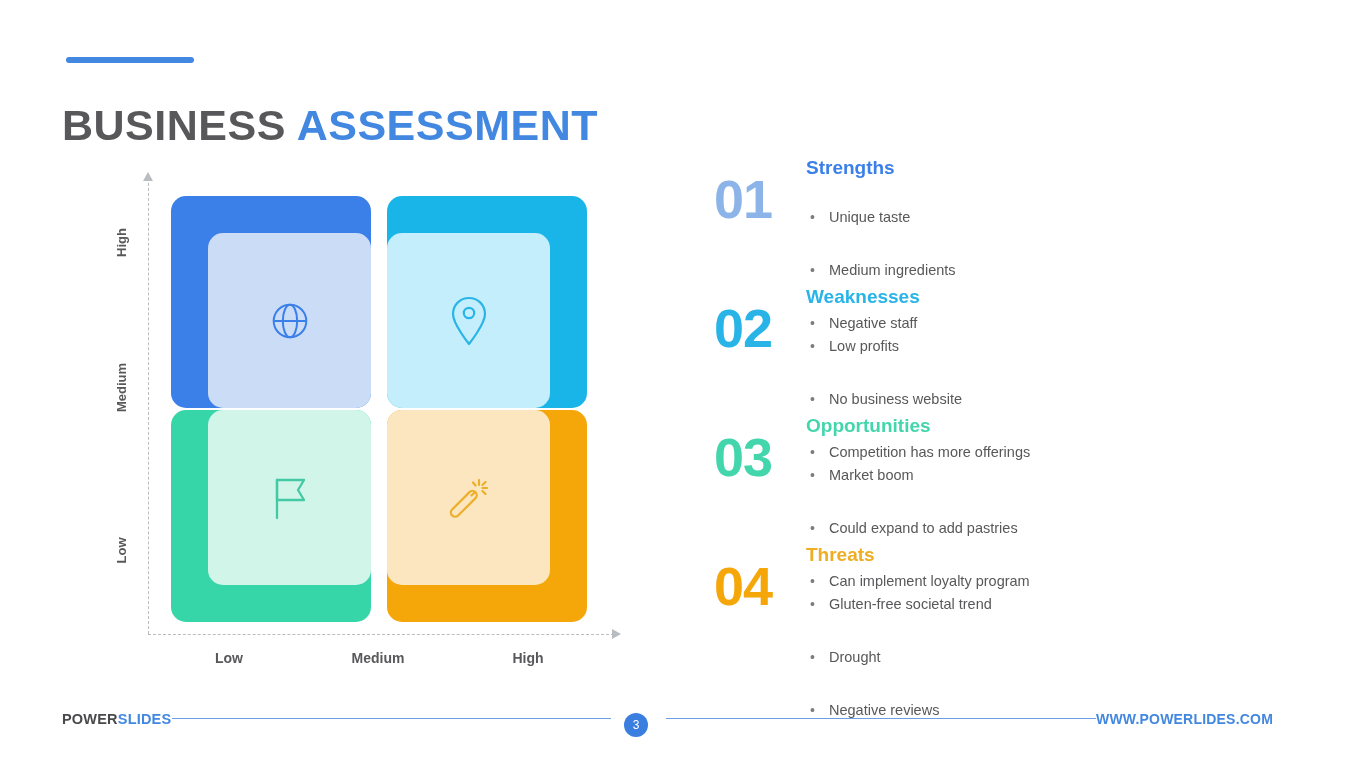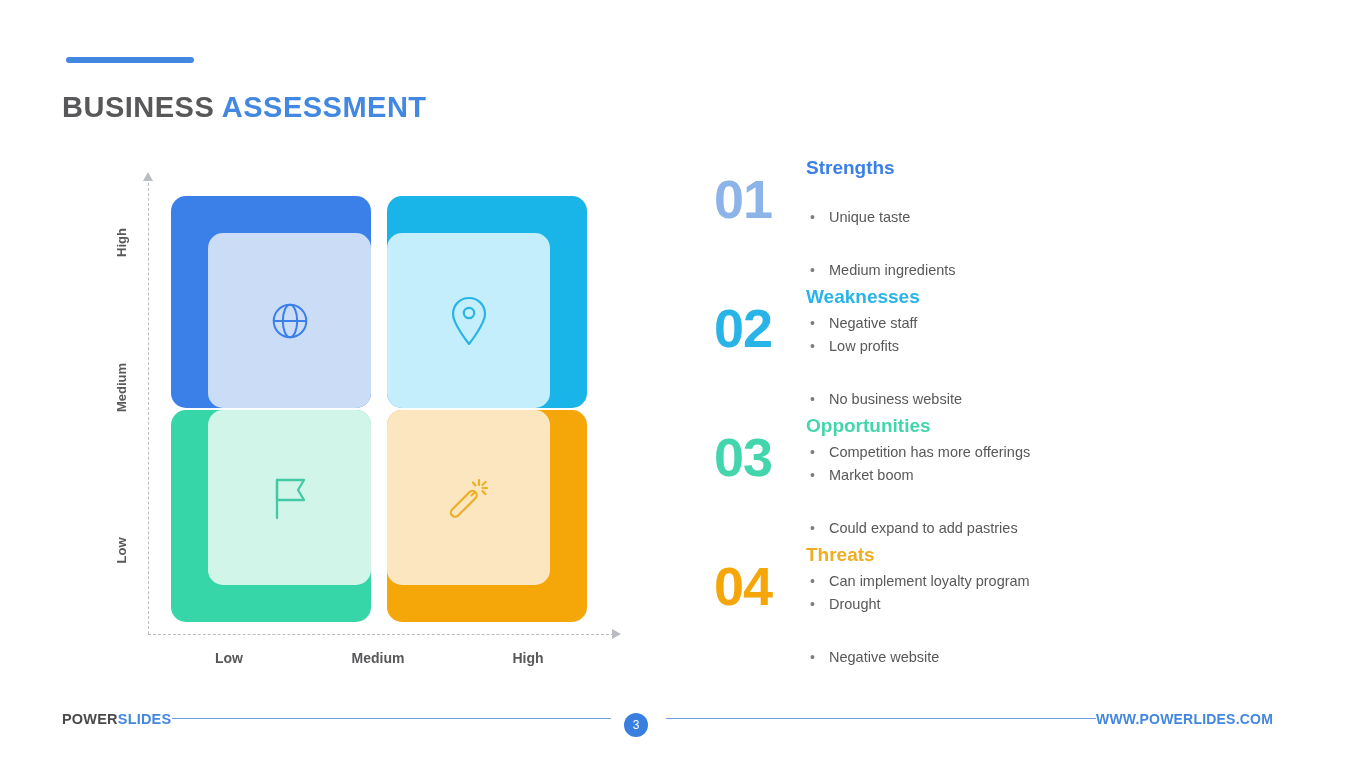--- a/index.html
+++ b/index.html
@@ -22,21 +22,21 @@
     top: 57px;
     width: 128px;
     height: 6px;
     border-radius: 3px;
     background: #4287e0;
   }
   #page-title {
     position: absolute;
     left: 62px;
     top: 72px;
-    font-size: 29px;
+    font-size: 43px;
     font-weight: bold;
     letter-spacing: 0.5px;
     white-space: nowrap;
   }
   #page-title .t-dark { color: #58585a; }
   #page-title .t-blue { color: #4287e0; }
 
   
   #matrix-area {
     position: absolute;
@@ -359,22 +359,23 @@
         <li>Can implement loyalty program</li>
       </ul>
     </div>
   </div>
 
   <div class="swot-block">
     <div class="swot-num" style="color:#f5a608;">04</div>
     <div class="swot-body">
       <h2 class="swot-head" style="color:#efad23;">Threats</h2>
       <ul class="swot-items">
+        <li>Gluten-free societal trend</li>
         <li>Drought</li>
-        <li>Negative website</li>
+        <li>Negative reviews</li>
       </ul>
     </div>
   </div>
 
 </div>
 
 <div id="footer">
   <div id="brand"><span class="b-dark">POWER</span><span class="b-blue">SLIDES</span></div>
   <div id="footer-rule-left"></div>
   <div id="footer-rule-right"></div>

